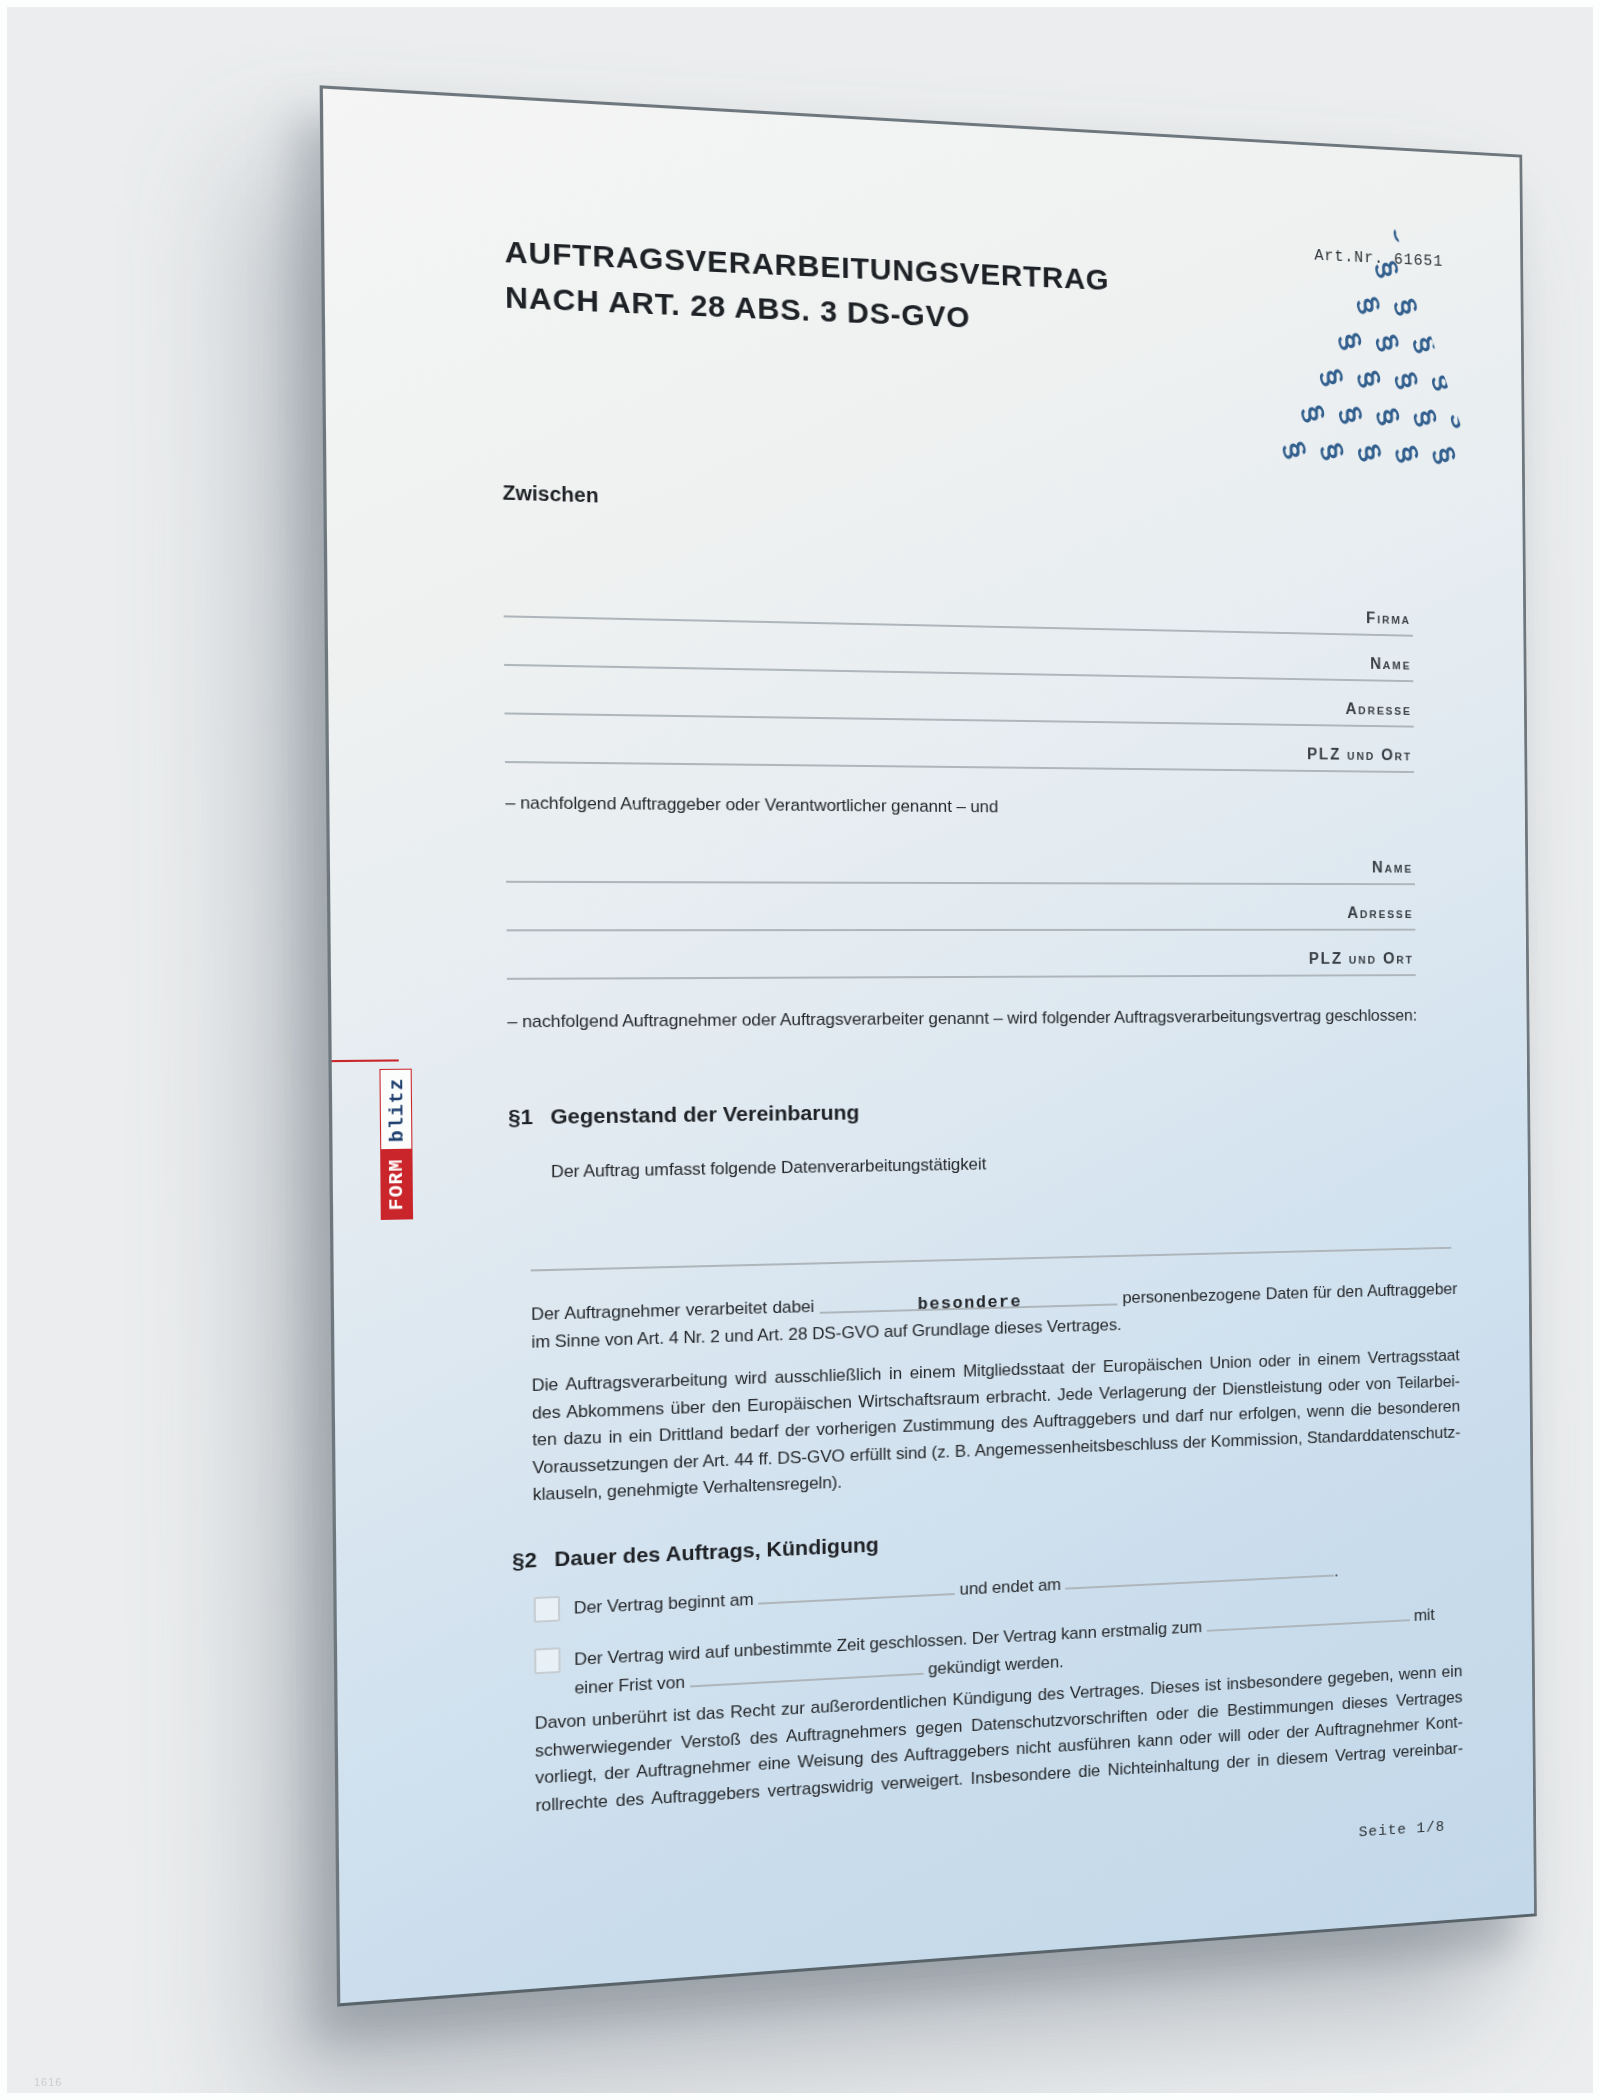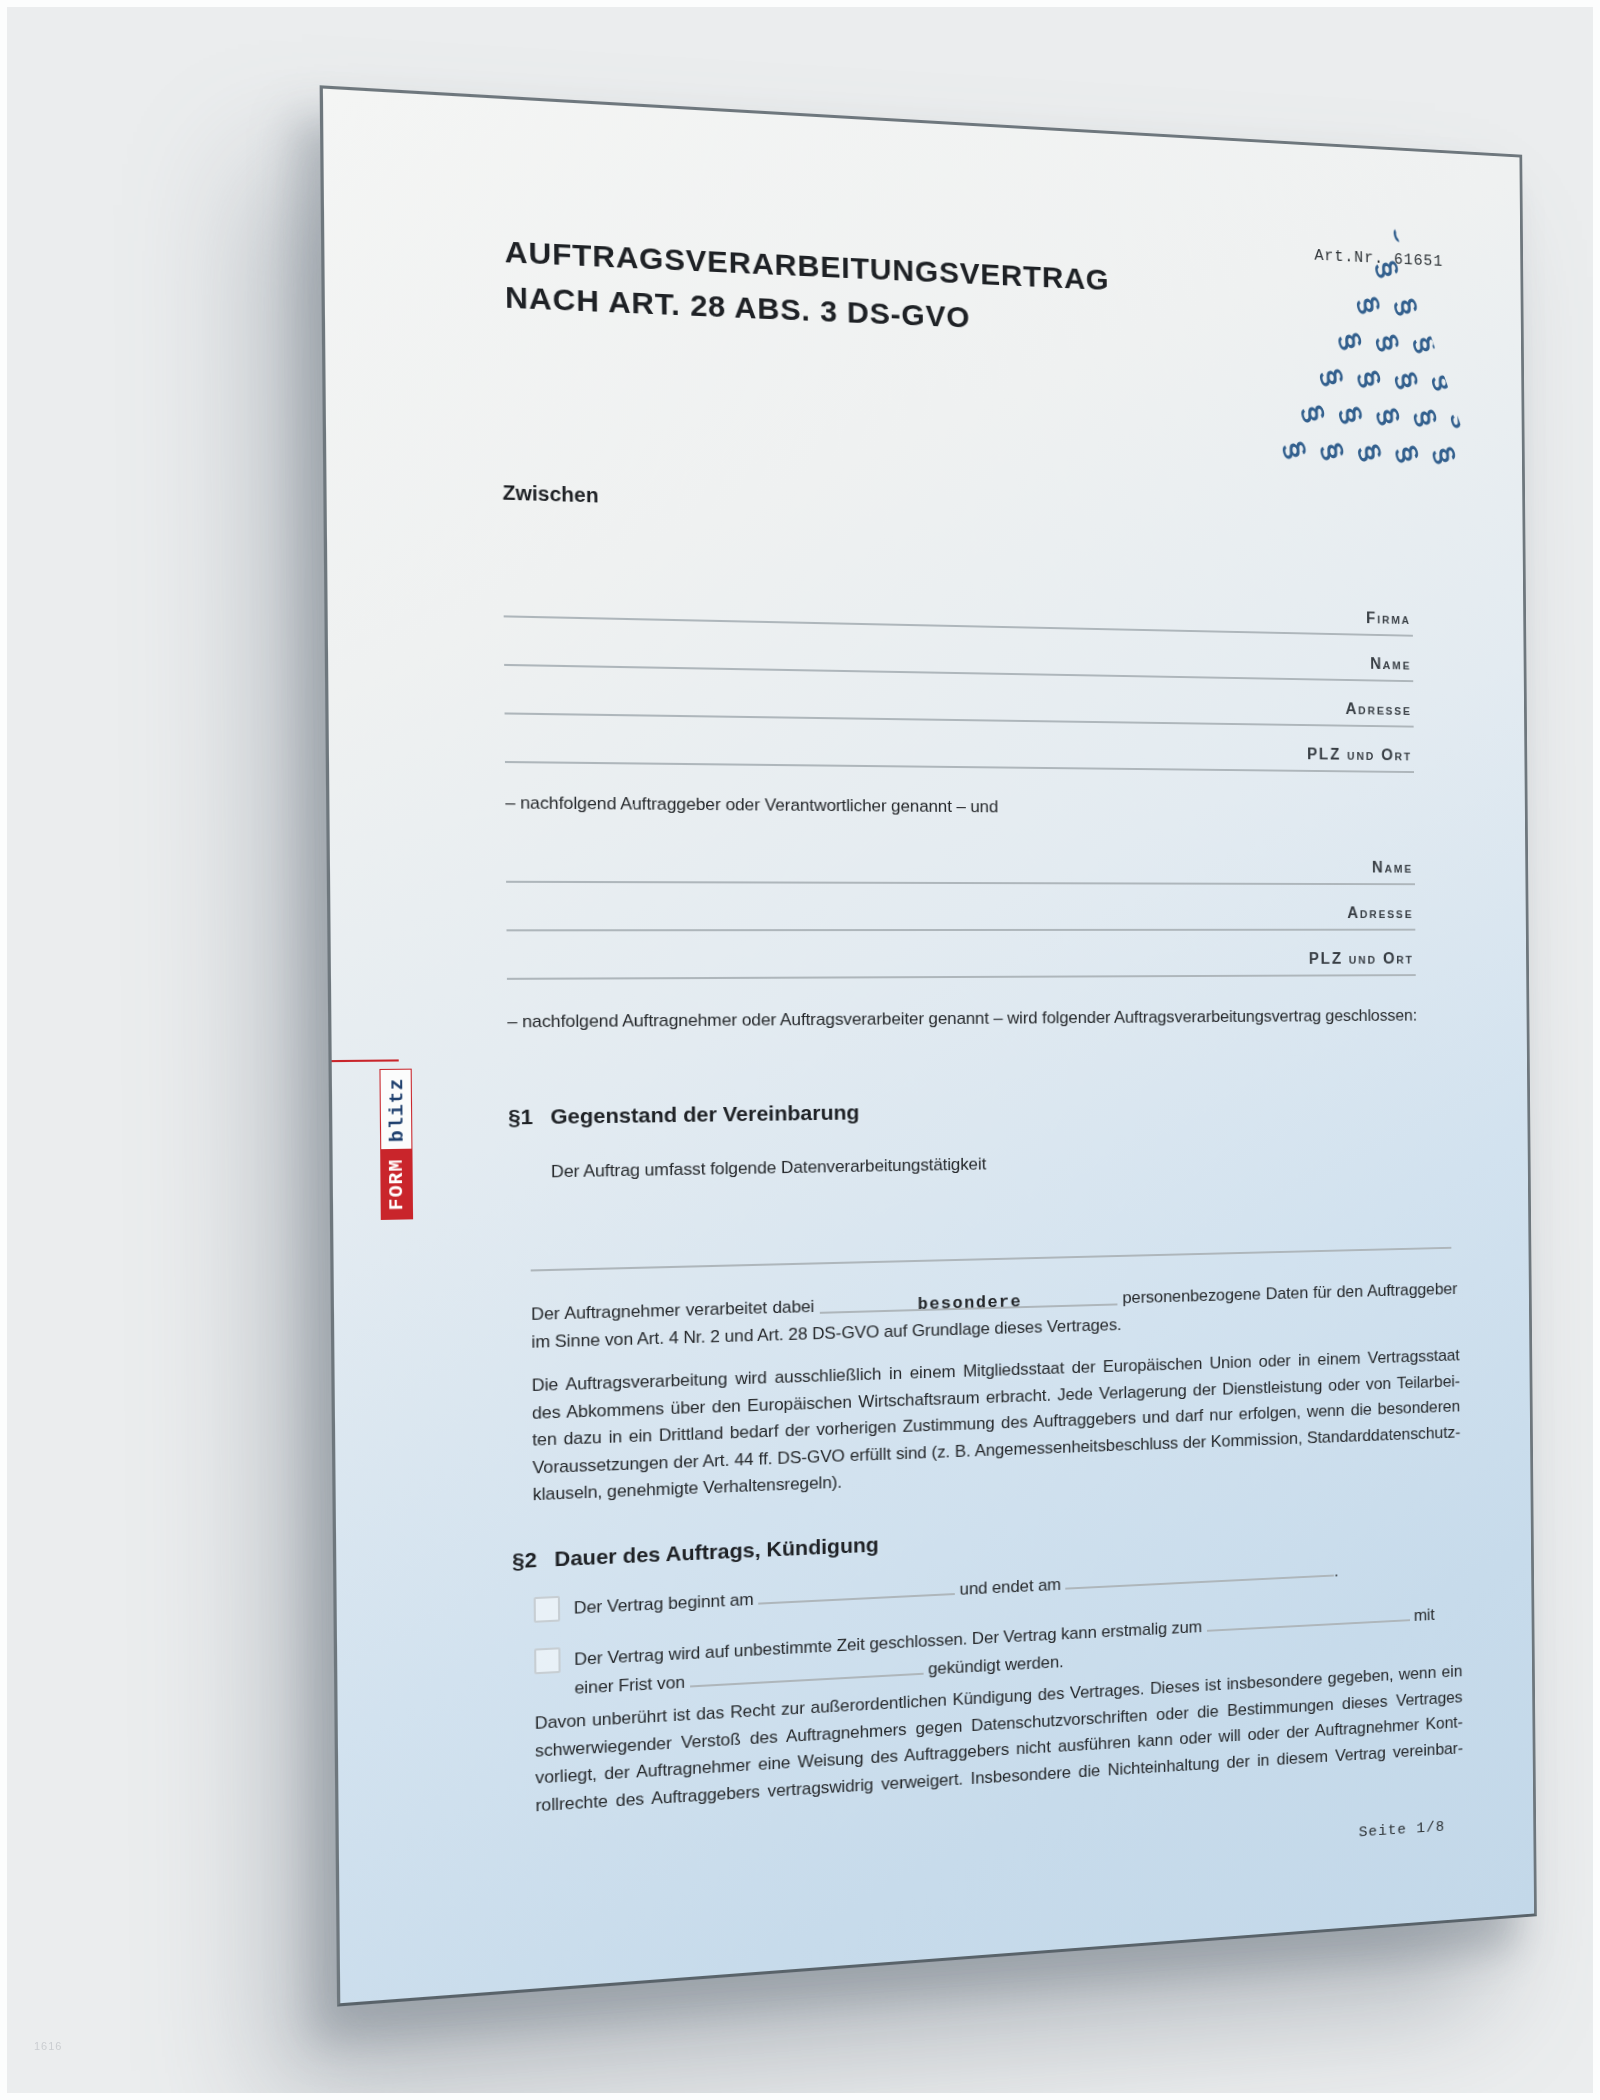--- a/index.html
+++ b/index.html
@@ -67,21 +67,21 @@
   .logo-inner{
     width:152px;height:30px;transform:rotate(-90deg) translateX(-152px);transform-origin:0 0;
     display:flex;align-items:stretch;font-family:"Liberation Mono",monospace;
     font-weight:700;font-size:19px;line-height:30px;
   }
   .logo-form{background:#c9252b;color:#ffffff;padding:0 9px;letter-spacing:1px;}
   .logo-blitz{background:#fbfcfc;color:#1e3f6e;padding:0 7px;letter-spacing:1px;
               border:1px solid #c9252b;border-left:none;}
   .redline{height:2px;background:#c9252b;}
 
-  .corner-mark{font-size:11px;color:rgba(150,156,162,.38);letter-spacing:1px;}
+  .corner-mark{font-size:11px;color:rgba(150,156,162,.38);letter-spacing:1px;margin-top:36px;}
 </style>
 </head>
 <body>
 
 <div class="abs corner-mark" style="left:34px;top:2040px;">1616</div>
 
 <div class="sheet">
 
   <div class="abs mono artnr" style="right:84px;top:104px;">Art.Nr. 61651</div>
 

